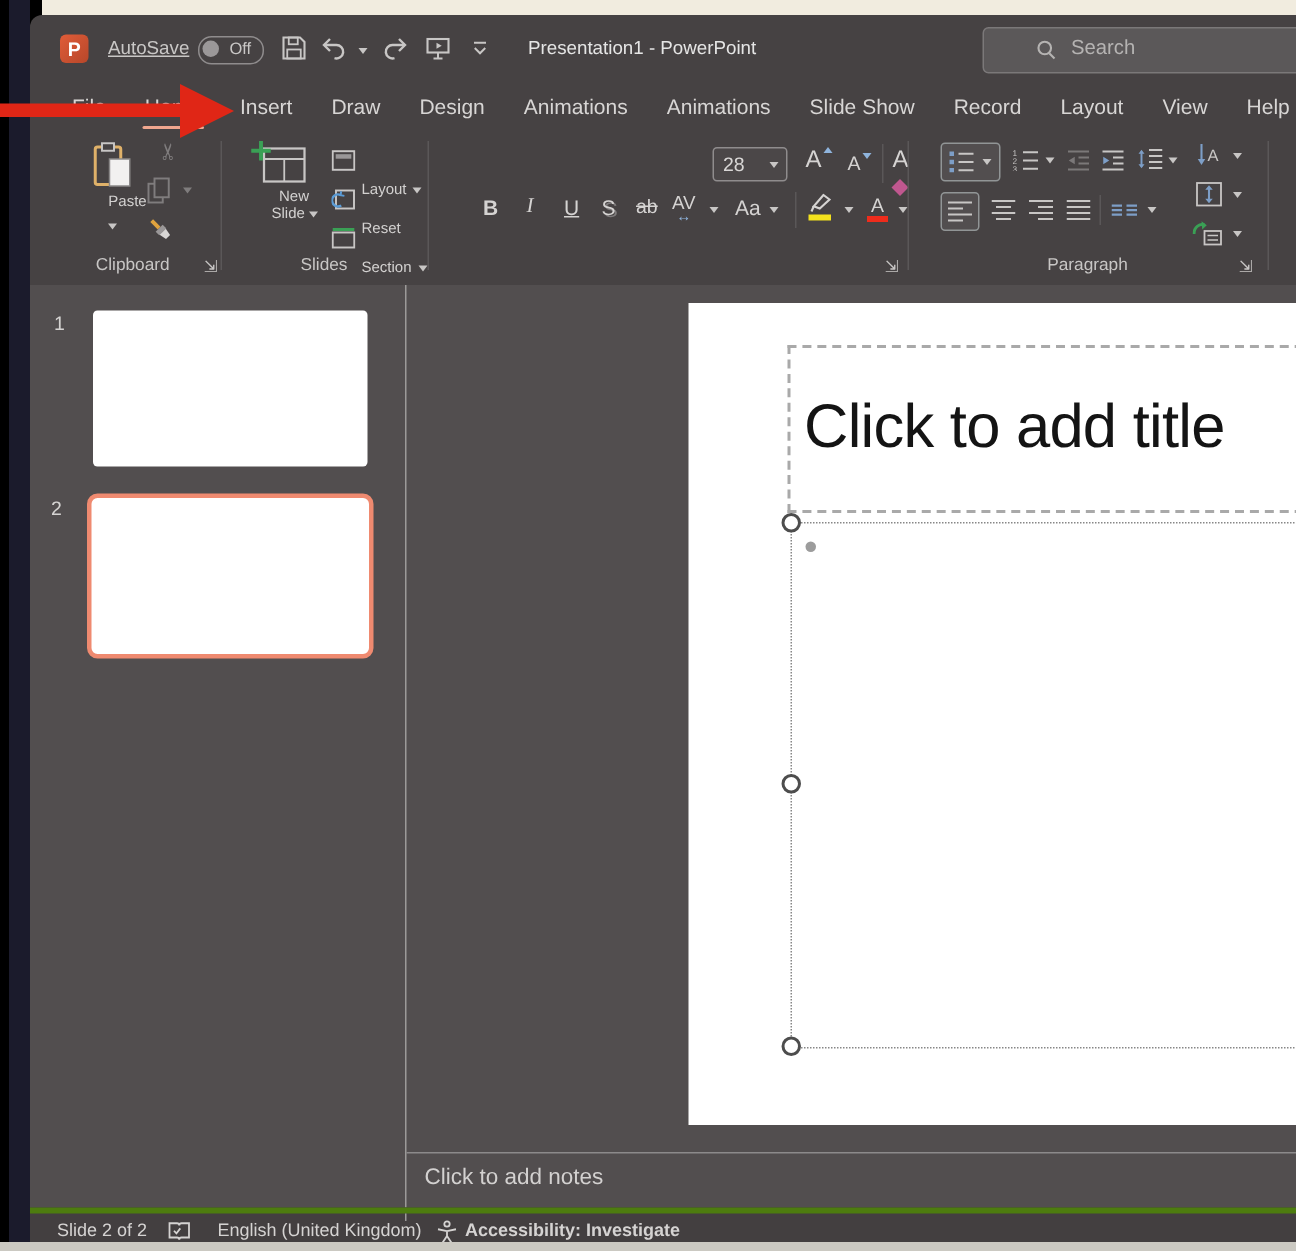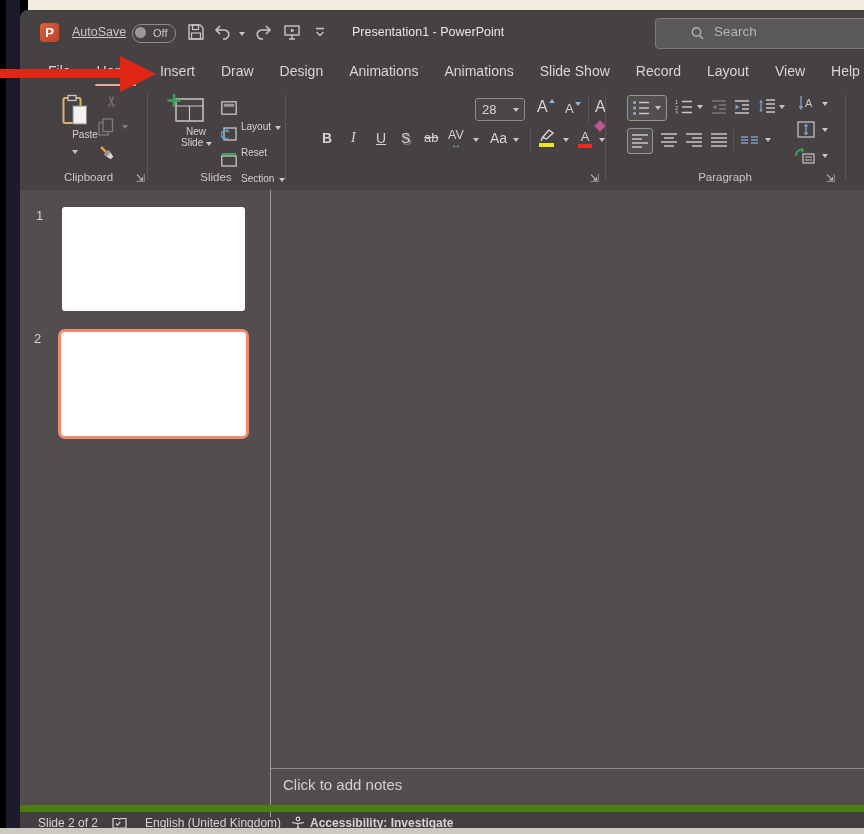--- a/index.html
+++ b/index.html
@@ -54,21 +54,21 @@
   .thumb.sel{border:3px solid #ef8a70;border-radius:7px;}
   .slide{left:439px;top:12px;width:406px;height:548px;background:#fff;}
   .title-ph{left:66px;top:28px;width:360px;height:108px;border:2px dashed #a9a9a9;}
   .title-ph-text{position:absolute;left:9px;top:0;height:104px;line-height:104px;color:#141414;font-size:41px;letter-spacing:-0.5px;}
   .content-ph{left:68px;top:146px;width:360px;height:349px;border:1.5px dotted #878787;}
   .handle{position:absolute;width:9px;height:9px;border:2.5px solid #4d4d4d;border-radius:50%;background:#fff;}
   .bullet-dot{position:absolute;width:7px;height:7px;border-radius:50%;background:#9c9c9c;}
   .notes-divider{left:251px;top:578px;width:593px;height:1px;background:#8c8a8b;}
   .notes-text{left:263px;top:586px;color:#d3d1d0;font-size:15px;}
   
-  .statusbar{left:0;top:795px;width:100%;height:23px;background:#433f40;border-top:7px solid #4d7c0f;}
+  .statusbar{left:0;top:795px;width:100%;height:23px;background:#433f40;border-top:4px solid #4d7c0f;}
   .sb-item{position:absolute;top:4px;color:#d5d3d2;font-size:12px;}
   .sb-tick{left:250px;top:0;width:1px;height:5px;background:#9c9a99;}
   
   .red-arrow{left:0;top:54px;z-index:60;}
   svg{display:block;}
 </style>
 </head>
 <body>
 
 <div class="abs navy-strip"></div>
@@ -336,20 +336,31 @@
   <div class="abs content">
 
     <div class="abs" style="left:0;top:0;width:250px;height:615px;">
       <span class="abs thumb-num" style="left:16px;top:18px;">1</span>
       <div class="abs thumb" style="left:42px;top:17px;width:183px;height:104px;"></div>
       <span class="abs thumb-num" style="left:14px;top:141px;">2</span>
       <div class="abs thumb sel" style="left:38px;top:139px;width:185px;height:104px;"></div>
     </div>
     <div class="abs panel-divider"></div>
 
+    <div class="abs slide">
+      <div class="abs title-ph">
+        <span class="title-ph-text">Click to add title</span>
+      </div>
+      <div class="abs content-ph">
+        <span class="bullet-dot" style="left:9px;top:12px;"></span>
+      </div>
+      <span class="handle" style="left:62px;top:140px;"></span>
+      <span class="handle" style="left:62px;top:314px;"></span>
+      <span class="handle" style="left:62px;top:489px;"></span>
+    </div>
 
     <div class="abs notes-divider"></div>
     <span class="abs notes-text">Click to add notes</span>
   </div>
 
   <div class="abs statusbar">
     <div class="abs sb-tick"></div>
     <span class="sb-item" style="left:18px;">Slide 2 of 2</span>
     <svg class="abs" style="left:92px;top:5px;" width="15" height="14" viewBox="0 0 15 14">
       <path d="M1 1.5 h5 a1.5 1.5 0 0 1 1.5 1.5 a1.5 1.5 0 0 1 1.5 -1.5 h5 v9.5 h-5 a1.5 1.5 0 0 0 -1.5 1.5 a1.5 1.5 0 0 0 -1.5 -1.5 h-5 z" fill="none" stroke="#d5d3d2" stroke-width="1.2"></path>

